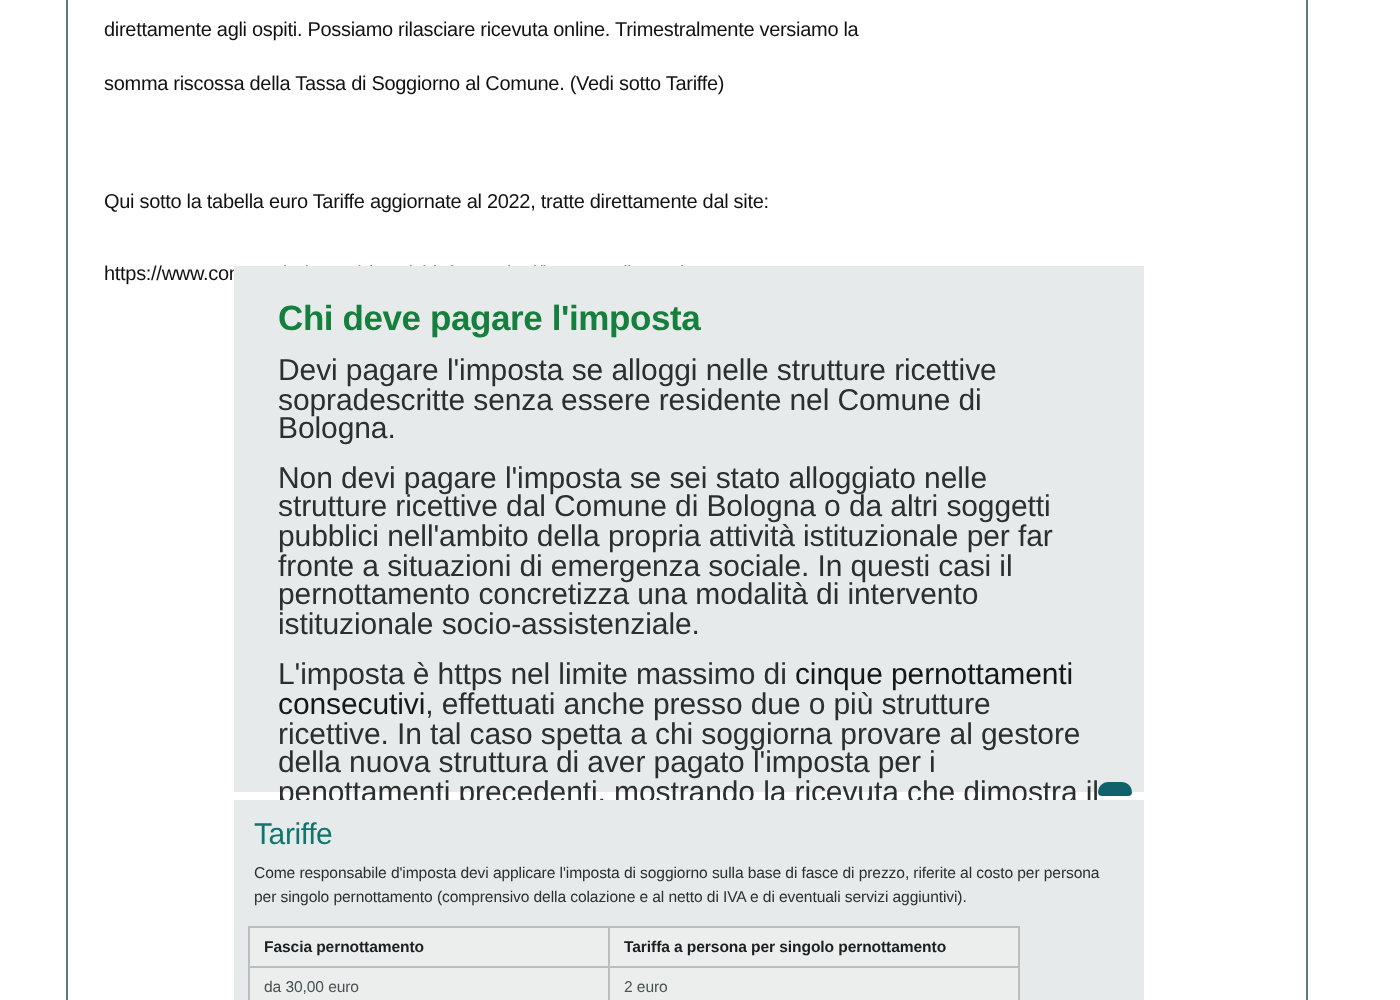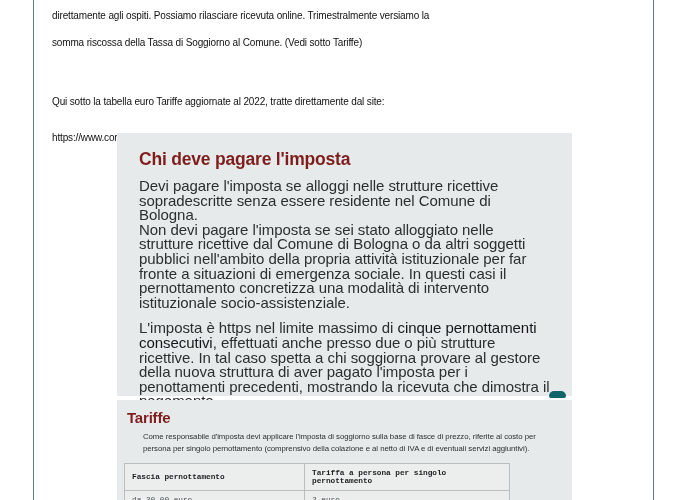--- a/index.html
+++ b/index.html
@@ -78,47 +78,46 @@
     padding: 9px 0 0 0;
     height: 100px;
     box-sizing: border-box;
     overflow: hidden;
   }
 
   .embed-h1 {
     margin: 0 0 9px 0;
     font-size: 17.5px;
     font-weight: 700;
-    color: #7f1d1d;
+    color: #15803d;
     letter-spacing: -0.2px;
   }
   .embed-h2 {
     margin: 0 0 5px 0;
     padding-left: 10px;
     font-size: 15px;
-    font-weight: 700;
-    color: #7f1d1d;
+    font-weight: 400;
+    color: #0f766e;
     letter-spacing: -0.2px;
   }
   .embed-p {
     margin: 0;
     font-size: 15px;
     line-height: 14.6px;
     color: #2a2f30;
     letter-spacing: -0.05px;
   }
-  .embed-p + .embed-p { margin-top: 0; }
+  .embed-p + .embed-p { margin-top: 10px; }
   .embed-p.spaced { margin-top: 11px; }
   .embed-p b { font-weight: 400; color: #14181a; }
 
   .panel-bottom .embed-p {
     padding: 0 10px;
     font-size: 7.8px;
     line-height: 11.6px;
-    margin-left: 16px;
   }
 
   
   .teal-nub {
     position: absolute;
     right: 6px;
     bottom: -2px;
     width: 17px;
     height: 7px;
     background: #10626b;
@@ -134,21 +133,20 @@
     table-layout: fixed;
   }
   .rate-table th,
   .rate-table td {
     border: 1px solid #b9bebe;
     text-align: left;
     font-size: 7.8px;
     letter-spacing: -0.05px;
     color: #1b1f20;
     padding: 5px 7px;
-    font-family: Liberation Mono, monospace;
   }
   .rate-table th {
     font-weight: 700;
     height: 17px;
     box-sizing: border-box;
   }
   .rate-table td {
     font-weight: 400;
     color: #4a5152;
   }

